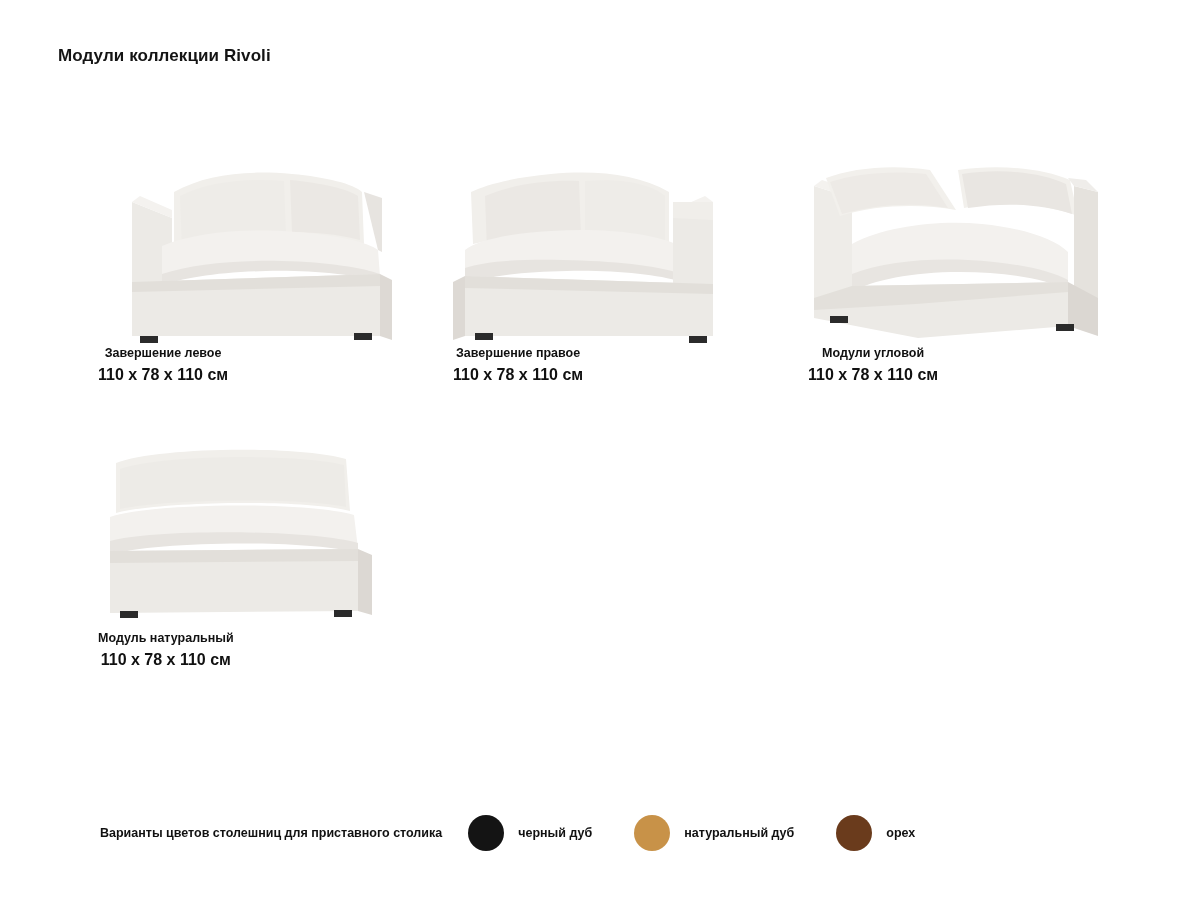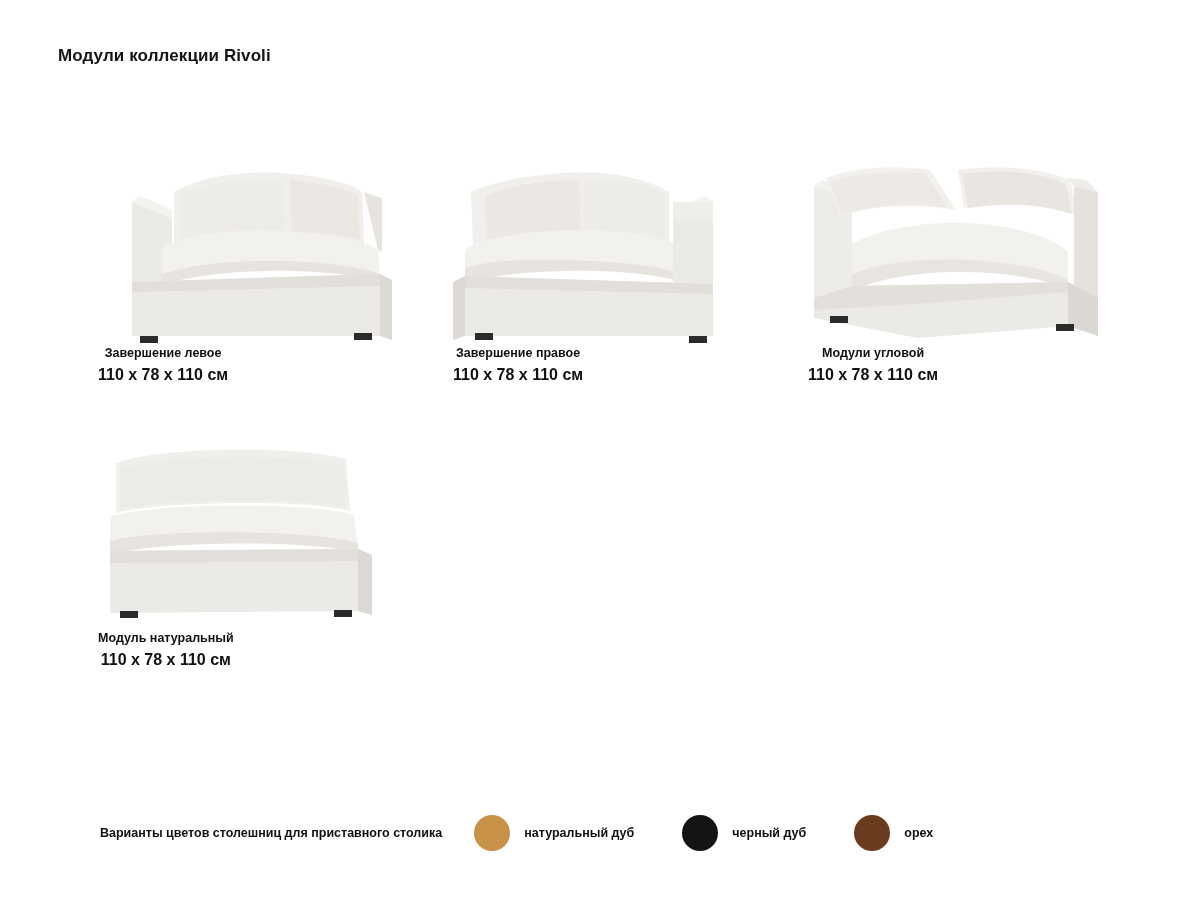--- a/index.html
+++ b/index.html
@@ -77,21 +77,21 @@
   }
   .sofa svg { display: block; }
 
   
   .legend {
     position: absolute;
     left: 100px;
     top: 815px;
     display: flex;
     align-items: center;
-    gap: 6px;
+    gap: 0;
   }
   .legend-label {
     font-size: 12.5px;
     font-weight: bold;
     color: #111;
     margin-right: 26px;
     white-space: nowrap;
   }
   .swatch-group {
     display: flex;
@@ -246,27 +246,27 @@
     </div>
 
 
 
   </div>
 
   <div class="legend">
     <div class="legend-label">Варианты цветов столешниц для приставного столика</div>
 
     <div class="swatch-group">
+      <div class="swatch" style="background:#141414;"></div>
+      <div class="swatch-name">черный дуб</div>
+    </div>
+
+    <div class="swatch-group">
       <div class="swatch" style="background:#c89248;"></div>
       <div class="swatch-name">натуральный дуб</div>
-    </div>
-
-    <div class="swatch-group">
-      <div class="swatch" style="background:#141414;"></div>
-      <div class="swatch-name">черный дуб</div>
     </div>
 
     <div class="swatch-group">
       <div class="swatch" style="background:#6a3b1c;"></div>
       <div class="swatch-name">орех</div>
     </div>
   </div>
 
 </div>
 

